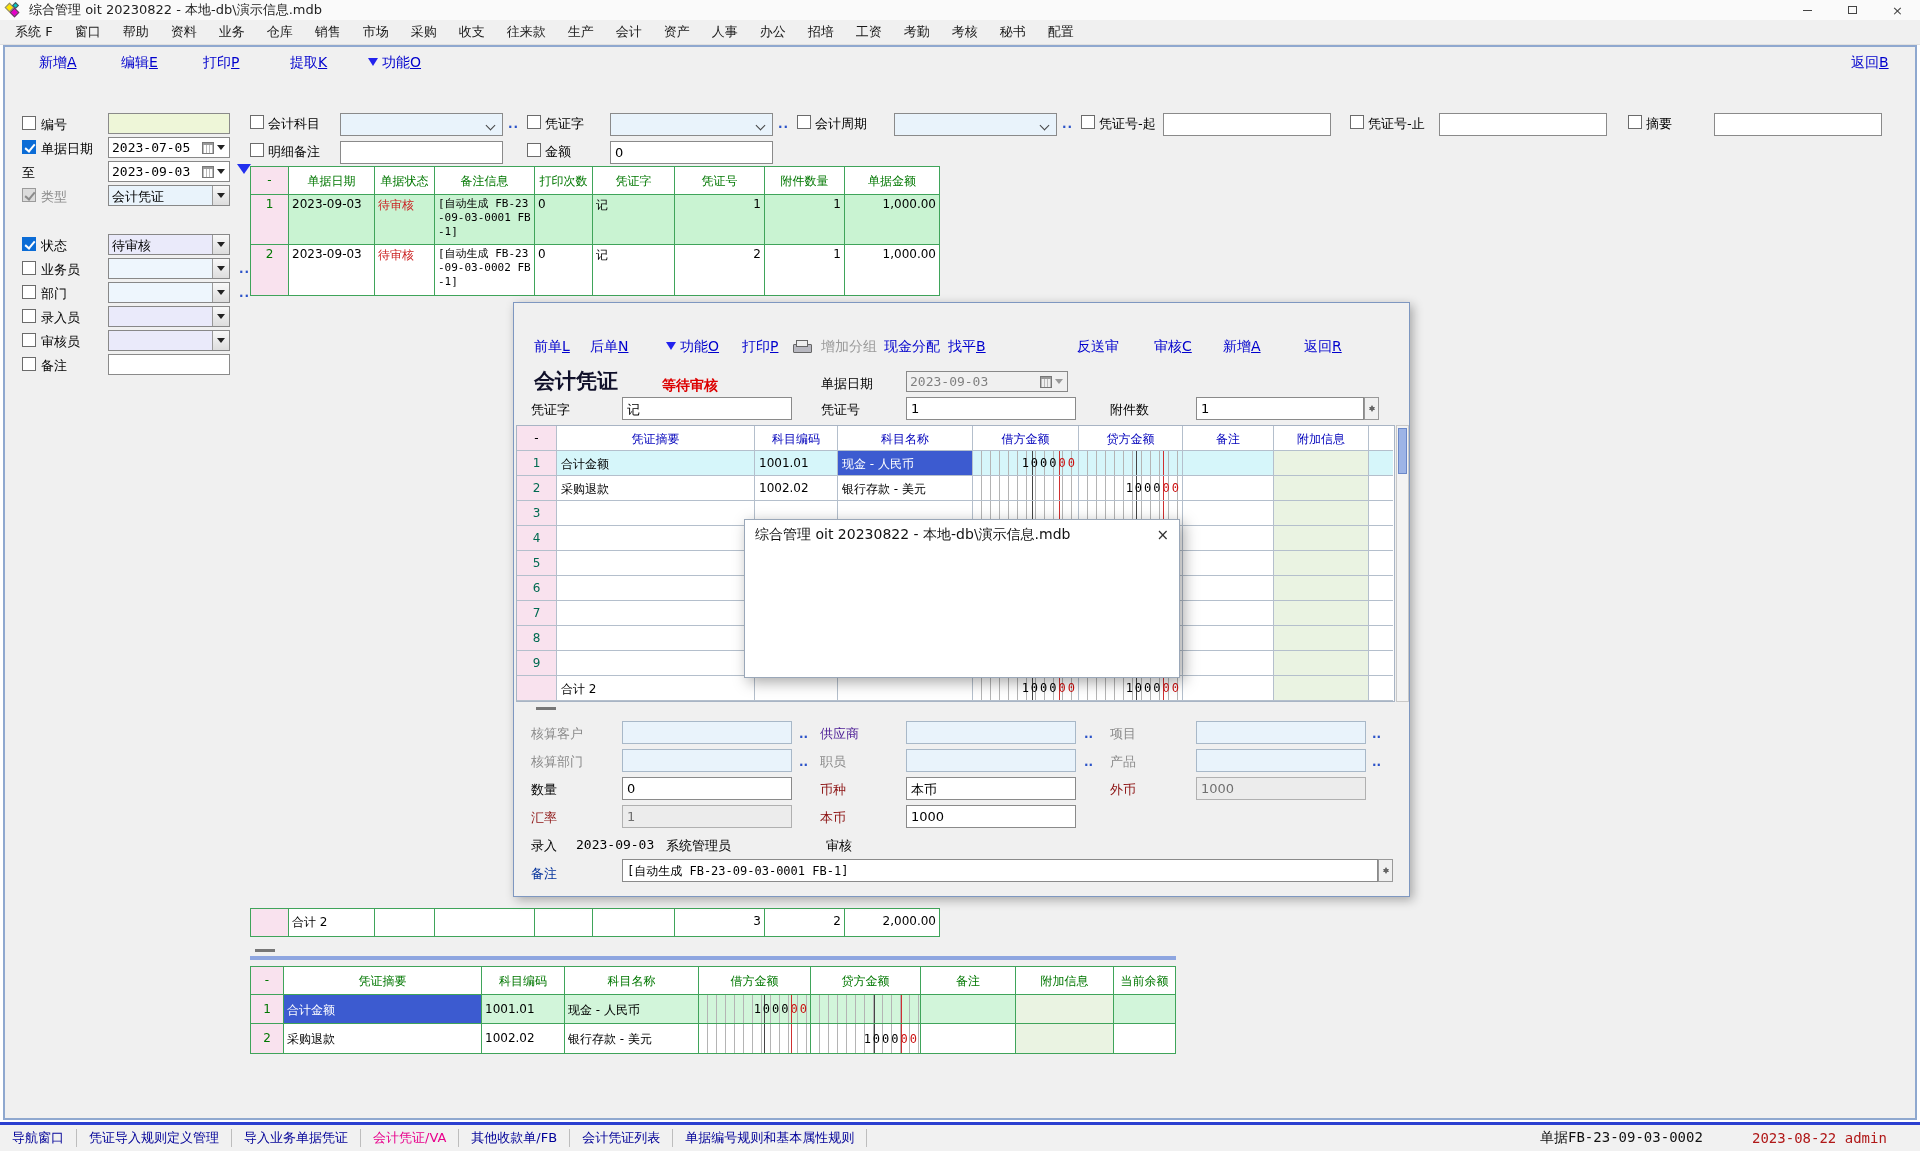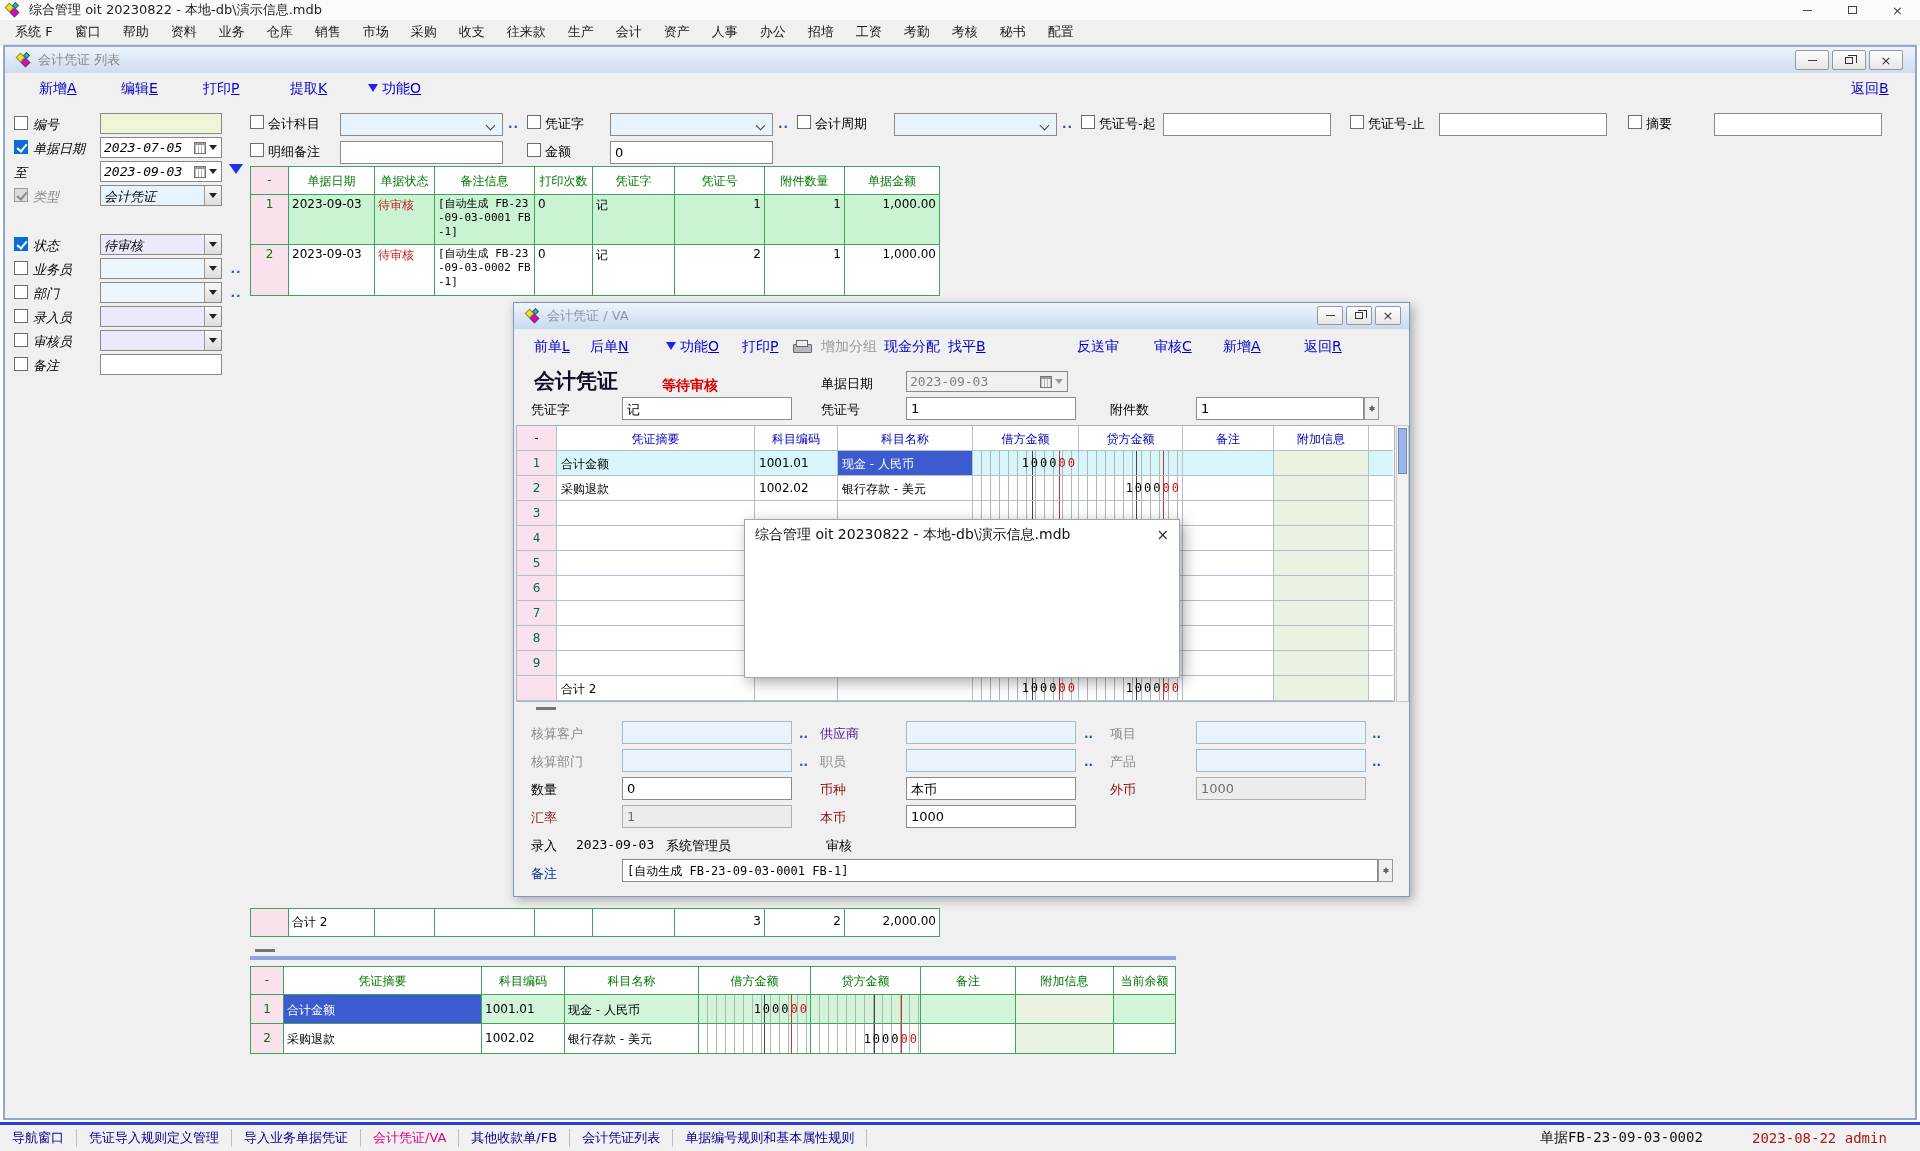--- a/index.html
+++ b/index.html
@@ -76,21 +76,21 @@
   .datebox .dval { flex:1; font-size:13px; padding:0 3px; font-family:"DejaVu Sans Mono",monospace; }
   .calicon { width:12px; height:12px; border:1px solid #777; background:
              linear-gradient(#999 2px, transparent 2px),
              repeating-linear-gradient(to right, #bbb 0 1px, transparent 1px 3px); margin-right:3px; }
   .datebox .tri { margin:4px 4px 0 0; }
   .datebox.dis { background:#f0f0f0; } .datebox.dis .dval { color:#808080; }
 
   .bluedown { position:absolute; width:0; height:0; border:7px solid transparent; border-top:10px solid #2230ee; }
 
   
-  .leftpanel { position:absolute; left:0; top:57px; width:241px; height:352px; background:#f0f0f0;font-style:italic; }
+  .leftpanel { position:absolute; left:8px; top:57px; width:241px; height:352px; background:#f0f0f0; }
   .prow { position:absolute; left:0; width:241px; height:22px; }
   .prow .cb { position:absolute; left:9px; top:3px; }
   .prow .flabel { position:absolute; left:28px; top:3px; }
 
   .filterstrip { position:absolute; left:241px; right:0; top:57px; height:62px; background:#f0f0f0; }
   .frow { position:absolute; left:0; right:0; height:24px; }
   .frow .cb { position:absolute; top:4px; }
   .frow .flabel { position:absolute; top:4px; }
   .frow .dots { position:absolute; top:6px; }
 
@@ -252,39 +252,20 @@
 
   <span class="menu-item">考核</span>
 
   <span class="menu-item">秘书</span>
 
   <span class="menu-item">配置</span>
 </div>
 
 <div class="frame">
 
-  <div class="list-titlebar">
-    <span class="appicon">
-        <i class="d1"></i>
-        <i class="d3"></i>
-        <i class="d2"></i>
-      </span>
-    <span class="list-title">会计凭证 列表</span>
-    <span class="list-wbtns">
-      <span class="cbtn3d">
-          <span class="ico-min"></span>
-        </span>
-      <span class="cbtn3d">
-          <span class="ico-restore"></span>
-        </span>
-      <span class="cbtn3d">
-          <span class="ico-close"></span>
-        </span>
-    </span>
-  </div>
 
   <div class="tbar">
     <span class="tlink" style="left:34px"><span class="t">新增</span><span class="k">A</span></span>
     <span class="tlink" style="left:116px"><span class="t">编辑</span><span class="k">E</span></span>
     <span class="tlink" style="left:198px"><span class="t">打印</span><span class="k">P</span></span>
     <span class="tlink" style="left:285px"><span class="t">提取</span><span class="k">K</span></span>
     <span class="tlink" style="left:363px"><span class="dnarrow"></span><span class="t">功能</span><span class="k">O</span></span>
     <span class="tlink" style="left:1846px"><span class="t">返回</span><span class="k">B</span></span>
   </div>
 
@@ -519,39 +500,20 @@
           </span>
         </span>
       <span class="gc" style="width:95px"></span>
       <span class="gc palegreen" style="width:98px"></span>
       <span class="gc" style="width:61px"></span>
     </div>
   </div>
 </div>
 
 <div class="vwin">
-  <div class="vtitle">
-    <span class="appicon">
-        <i class="d1"></i>
-        <i class="d3"></i>
-        <i class="d2"></i>
-      </span>
-    <span class="list-title">会计凭证 / VA</span>
-    <span class="vwbtns">
-      <span class="cbtn3d sm">
-          <span class="ico-min"></span>
-        </span>
-      <span class="cbtn3d sm">
-          <span class="ico-restore"></span>
-        </span>
-      <span class="cbtn3d sm">
-          <span class="ico-close"></span>
-        </span>
-    </span>
-  </div>
 
   <div class="vtbar">
     <span class="tlink" style="left:20px"><span class="t">前单</span><span class="k">L</span></span>
     <span class="tlink" style="left:76px"><span class="t">后单</span><span class="k">N</span></span>
     <span class="tlink" style="left:152px"><span class="dnarrow"></span><span class="t">功能</span><span class="k">O</span></span>
     <span class="tlink" style="left:228px"><span class="t">打印</span><span class="k">P</span></span>
     <span class="tlink" style="left:279px"><span class="printer"></span></span>
     <span class="tlink dis" style="left:307px"><span class="t">增加分组</span></span>
     <span class="tlink" style="left:370px"><span class="t">现金分配</span></span>
     <span class="tlink" style="left:434px"><span class="t">找平</span><span class="k">B</span></span>

